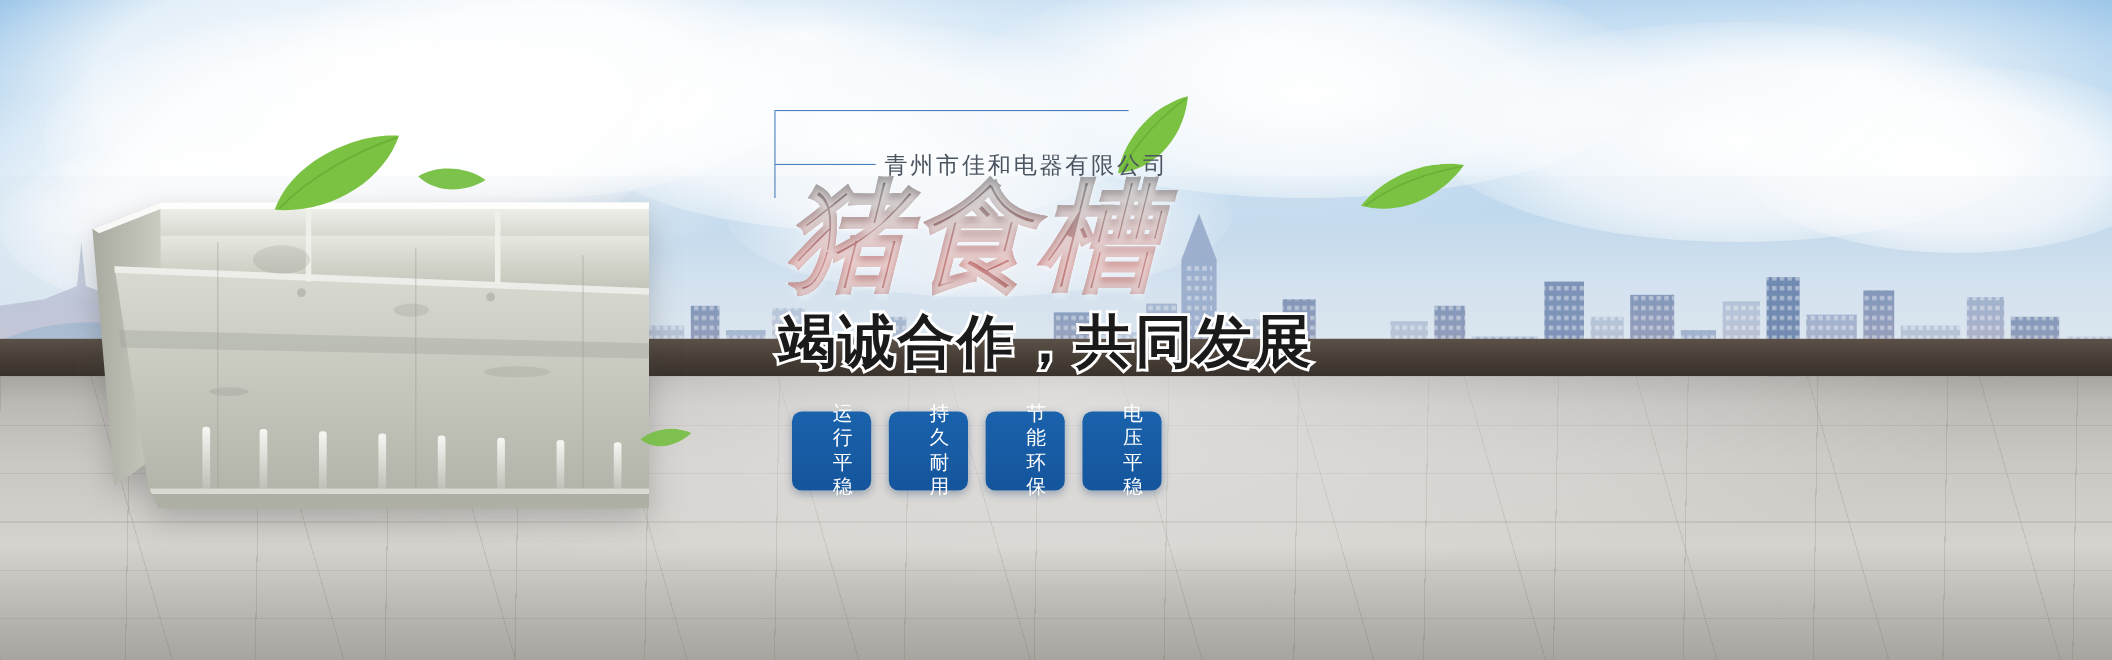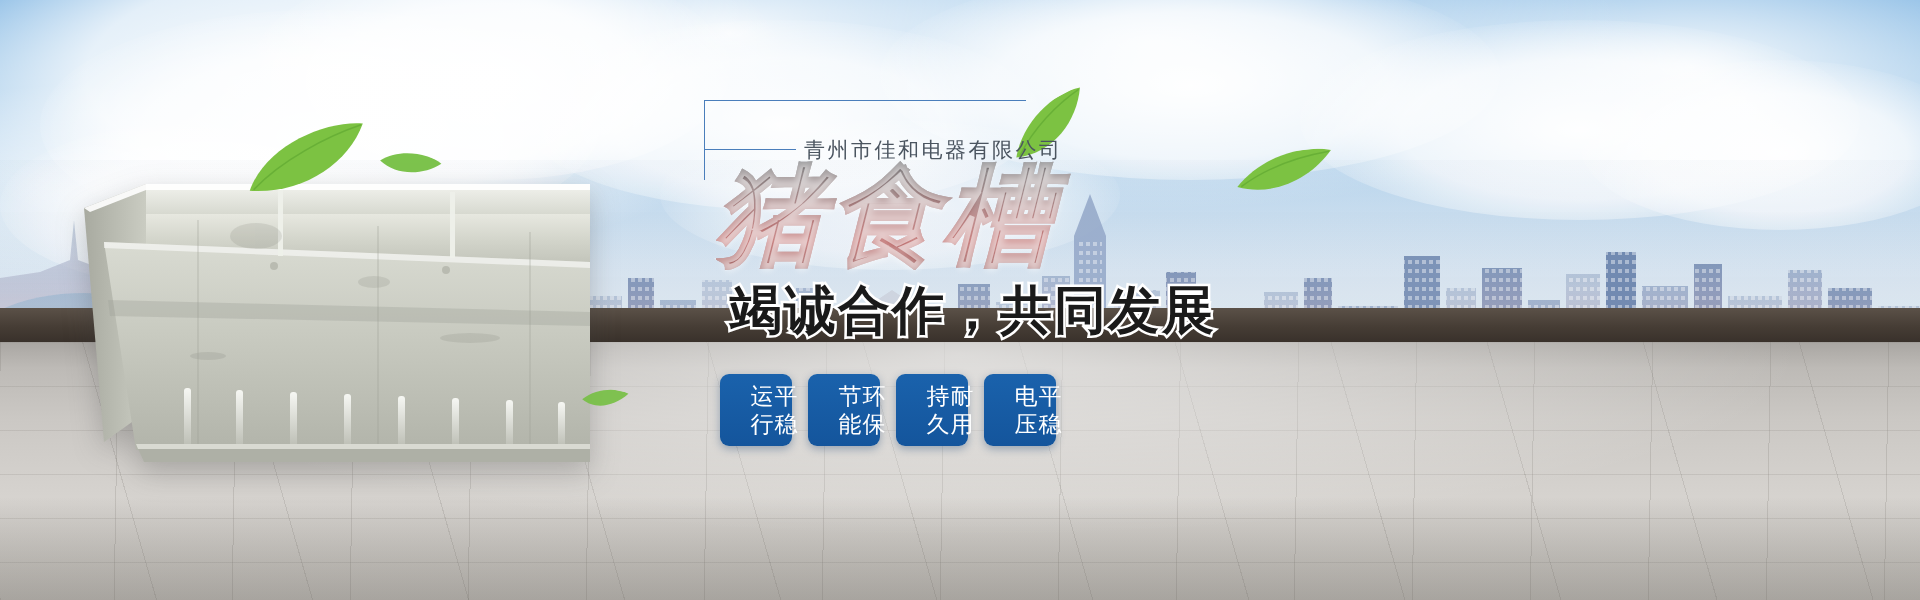--- a/index.html
+++ b/index.html
@@ -119,42 +119,42 @@
     background-clip:text;
     color:transparent;
     -webkit-text-stroke:2px rgba(255,255,255,.55);
     paint-order:stroke fill;
     text-shadow:0 3px 6px rgba(255,255,255,.5);
     white-space:nowrap;
   }
 
   .subtitle {
     margin-top:6px;
-    margin-left:30px;
+    margin-left:8px;
     font-size:52px;
     font-weight:700;
     letter-spacing:2px;
     color:#1a1a1a;
     -webkit-text-stroke:5px #ffffff;
     paint-order:stroke fill;
     white-space:nowrap;
   }
 
   .badges {
     margin-top:28px; margin-left:20px;
     display:flex; gap:16px;
   }
   .badge {
     width:72px; height:72px;
     border-radius:9px;
     background:linear-gradient(180deg,#1a62ac 0%, #14559c 100%);
     color:#ffffff;
-    display:flex; flex-direction:row;
+    display:flex; flex-direction:column;
     align-items:center; justify-content:center;
-    font-size:23px; line-height:1.22;
+    font-size:18px; line-height:1.22;
     letter-spacing:1px;
     box-shadow:0 3px 8px rgba(20,60,110,.35);
     padding-left:37px;
   }
   .badge span { display:block; }
 </style>
 </head>
 <body>
 
 <div class="banner">
@@ -448,26 +448,26 @@
     <div class="title">猪食槽</div>
 
     <div class="subtitle">竭诚合作，共同发展</div>
 
     <div class="badges">
       <div class="badge">
         <span>运行</span>
         <span>平稳</span>
       </div>
       <div class="badge">
+        <span>持久</span>
+        <span>耐用</span>
+      </div>
+      <div class="badge">
         <span>节能</span>
         <span>环保</span>
-      </div>
-      <div class="badge">
-        <span>持久</span>
-        <span>耐用</span>
       </div>
       <div class="badge">
         <span>电压</span>
         <span>平稳</span>
       </div>
     </div>
 
   </div>
 
 </div>

